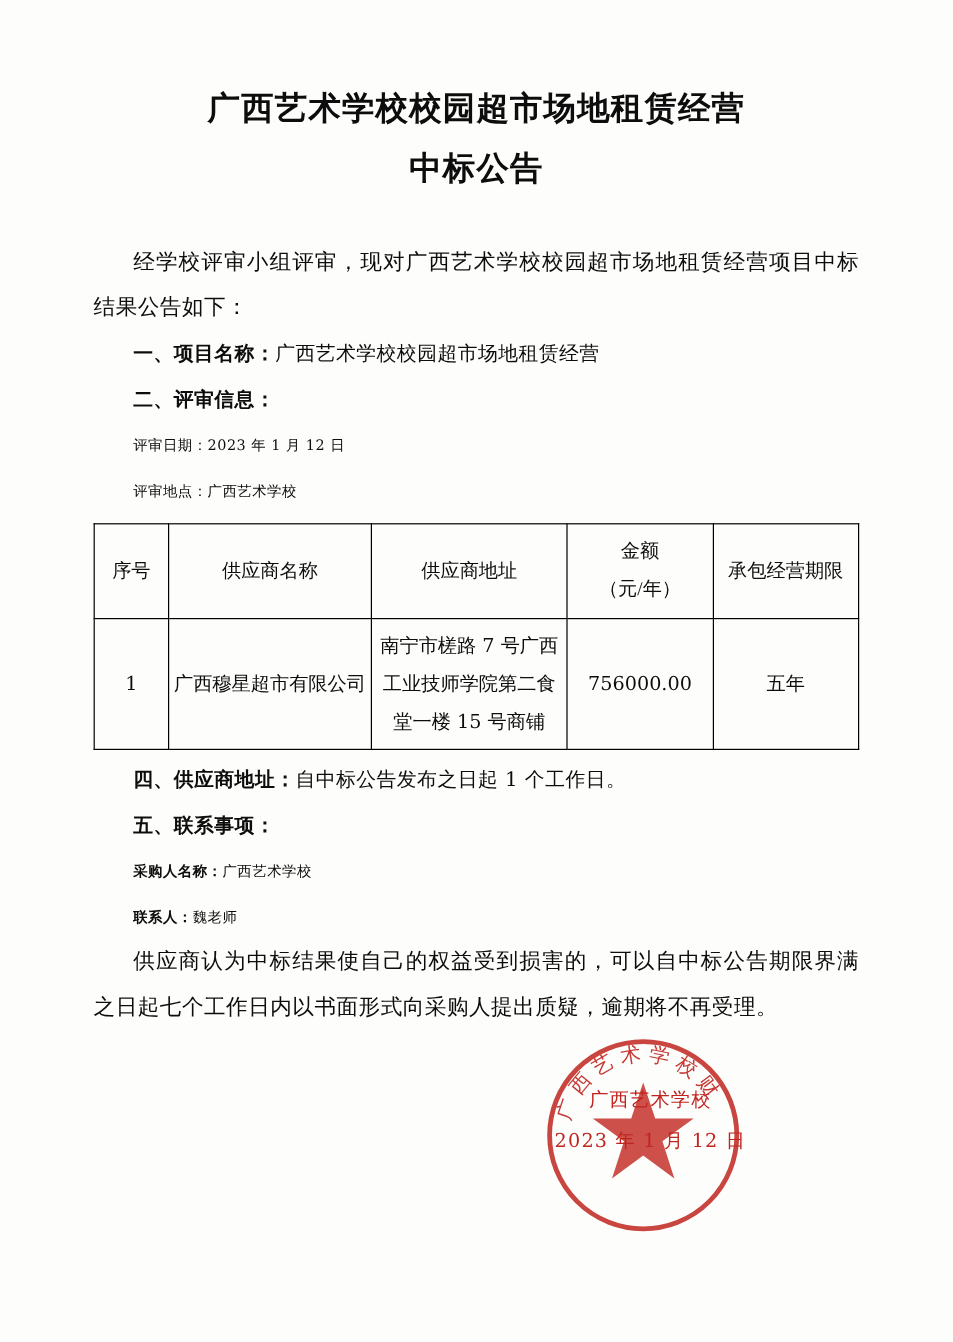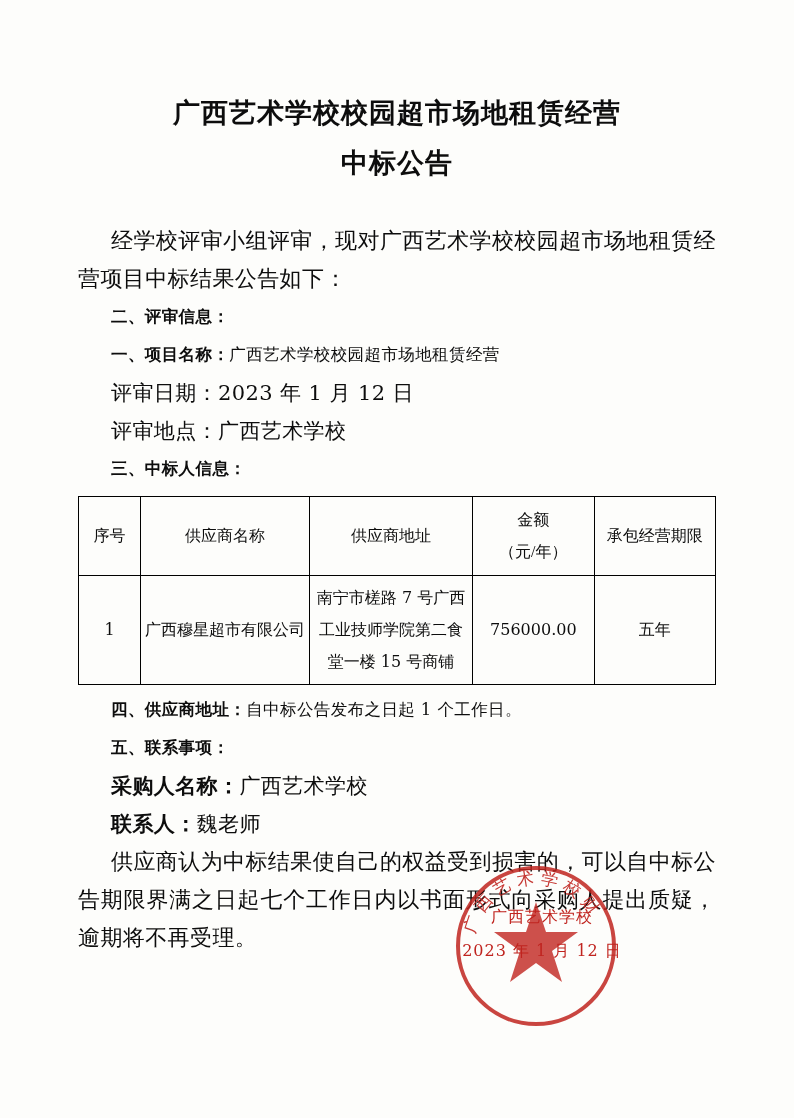--- a/index.html
+++ b/index.html
@@ -13,57 +13,57 @@
     font-family: "DejaVu Serif", "Liberation Serif", serif;
     color: #0d0d0d;
     position: relative;
     overflow: hidden;
   }
   .page {
     position: relative;
     width: 794px;
     height: 1118px;
     box-sizing: border-box;
-    padding: 70px 78px 40px 78px;
+    padding: 48px 78px 40px 78px;
   }
   .title {
     text-align: center;
     font-size: 27px;
     font-weight: bold;
     line-height: 50px;
     letter-spacing: 1px;
     margin-top: 18px;
     margin-bottom: 34px;
   }
   .title .line {
     display: block;
   }
   p.para {
-    font-size: 22px;
+    font-size: 18px;
     line-height: 38px;
     margin: 0;
     text-align: justify;
     letter-spacing: 0.4px;
   }
   .indent {
     text-indent: 33px;
   }
   .section-head {
     font-size: 16.5px;
     line-height: 38px;
     margin: 0;
     text-indent: 33px;
     font-weight: bold;
     letter-spacing: 0.4px;
   }
   .section-head .normal {
     font-weight: normal;
   }
   .sub-line {
-    font-size: 21px;
+    font-size: 12px;
     line-height: 38px;
     margin: 0;
     text-indent: 33px;
     letter-spacing: 0.4px;
   }
   .sub-line .lbl {
     font-weight: bold;
   }
   table.bid-table {
     width: 100%;
@@ -120,29 +120,28 @@
 
 <div class="page">
 
   <div class="title">
     <span class="line">广西艺术学校校园超市场地租赁经营</span>
     <span class="line">中标公告</span>
   </div>
 
   <p class="para indent">经学校评审小组评审，现对广西艺术学校校园超市场地租赁经营项目中标结果公告如下：</p>
 
+  <p class="section-head"><span>一、项目名称：</span><span class="normal">广西艺术学校校园超市场地租赁经营</span></p>
+
   <p class="section-head">二、评审信息：</p>
-
-  <p class="section-head"><span>一、项目名称：</span><span class="normal">广西艺术学校校园超市场地租赁经营</span></p>
 
   <p class="sub-line"><span>评审日期：</span><span>2023 年 1 月 12 日</span></p>
 
   <p class="sub-line"><span>评审地点：</span><span>广西艺术学校</span></p>
 
-  <p class="section-head">三、中标人信息：</p>
 
   <table class="bid-table">
     <thead>
       <tr>
         <td class="col-no">序号</td>
         <td class="col-name">供应商名称</td>
         <td class="col-addr">供应商地址</td>
         <td class="col-amt amt-head">
           <span>金额</span>
           <span>（元/年）</span>

